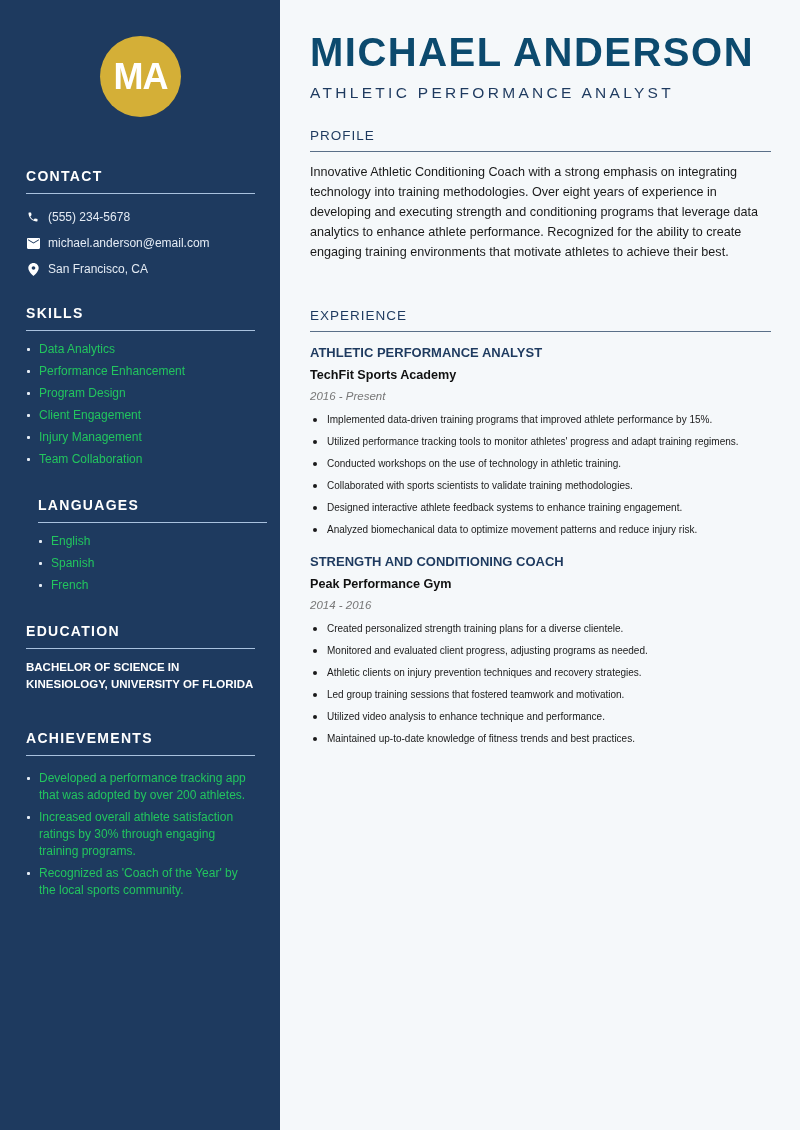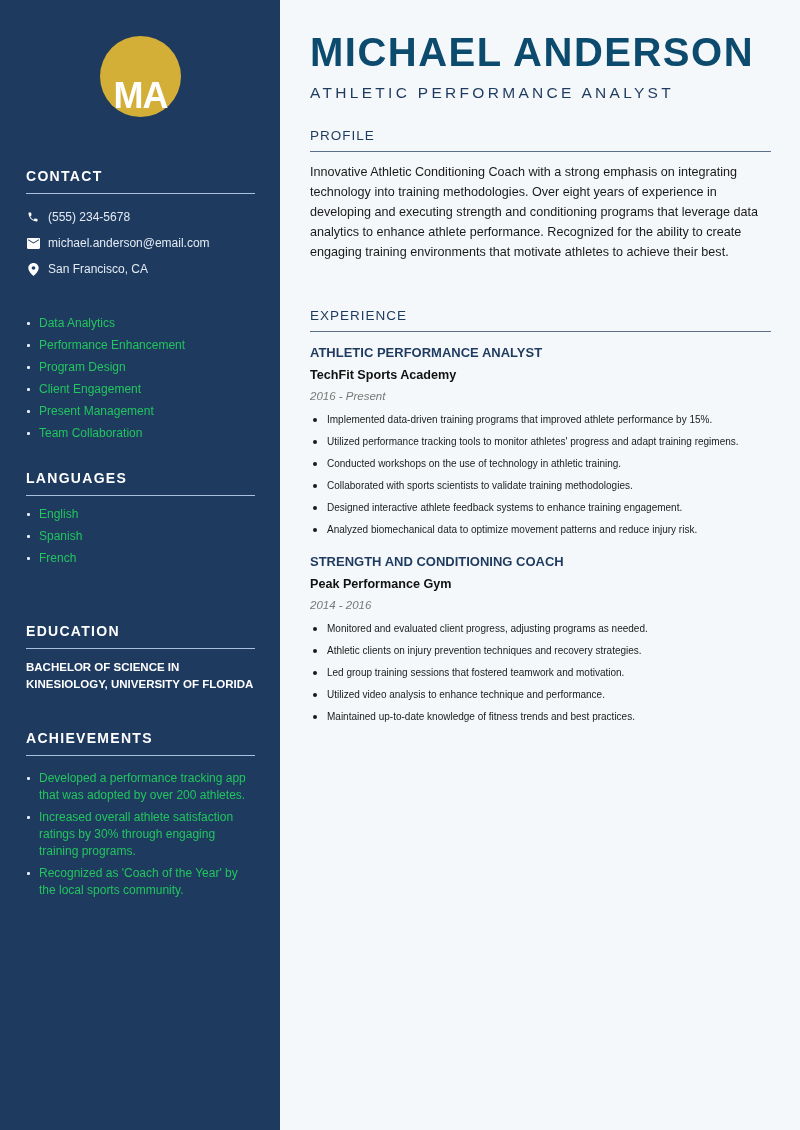--- a/index.html
+++ b/index.html
@@ -16,21 +16,21 @@
       background: #1e3a5f;
       color: #ffffff;
       padding: 0 26px;
     }
     .avatar {
       position: absolute; left: 100px; top: 36px;
       width: 81px; height: 81px; border-radius: 50%;
       background: #d4af37;
       color: #ffffff;
       font-weight: bold; font-size: 36px;
-      display: flex; align-items: flex-end; justify-content: center;
+      display: flex; align-items: center; justify-content: center;
       letter-spacing: -1px;
     }
     .side-section { position: absolute; left: 26px; width: 229px; }
     .side-heading {
       font-size: 14px; font-weight: bold; letter-spacing: 1.3px;
       color: #ffffff;
       padding-bottom: 9px;
       border-bottom: 1.5px solid #a9c1de;
     }
     .contact-list { list-style: none; margin-top: 10px; }
@@ -122,31 +122,32 @@
           <svg width="11" height="13" viewBox="0 0 24 30">
               <path fill="#ffffff" d="M12 0C5.4 0 0 5.2 0 11.6 0 20.3 12 30 12 30s12-9.7 12-18.4C24 5.2 18.6 0 12 0zm0 15.6c-2.3 0-4.1-1.8-4.1-4s1.8-4 4.1-4 4.1 1.8 4.1 4-1.8 4-4.1 4z"></path>
             </svg>
         </span>
         <span>San Francisco, CA</span>
       </li>
     </ul>
   </section>
 
   <section class="side-section" style="top:305px;">
+    <h2 class="side-heading">SKILLS</h2>
     <ul class="bullet-list">
       <li>Data Analytics</li>
       <li>Performance Enhancement</li>
       <li>Program Design</li>
       <li>Client Engagement</li>
-      <li>Present Management</li>
+      <li>Injury Management</li>
       <li>Team Collaboration</li>
     </ul>
   </section>
 
-  <section class="side-section" style="top:470px;">
+  <section class="side-section" style="top:497px;margin-left:12px;">
     <h2 class="side-heading">LANGUAGES</h2>
     <ul class="bullet-list">
       <li>English</li>
       <li>Spanish</li>
       <li>French</li>
     </ul>
   </section>
 
   <section class="side-section" style="top:623px;">
     <h2 class="side-heading">EDUCATION</h2>
@@ -187,20 +188,21 @@
         <li>Designed interactive athlete feedback systems to enhance training engagement.</li>
         <li>Analyzed biomechanical data to optimize movement patterns and reduce injury risk.</li>
       </ul>
     </div>
 
     <div class="job" style="margin-top:14px;">
       <div class="job-title">STRENGTH AND CONDITIONING COACH</div>
       <div class="company">Peak Performance Gym</div>
       <div class="dates">2014 - 2016</div>
       <ul class="job-list">
+        <li>Created personalized strength training plans for a diverse clientele.</li>
         <li>Monitored and evaluated client progress, adjusting programs as needed.</li>
         <li>Athletic clients on injury prevention techniques and recovery strategies.</li>
         <li>Led group training sessions that fostered teamwork and motivation.</li>
         <li>Utilized video analysis to enhance technique and performance.</li>
         <li>Maintained up-to-date knowledge of fitness trends and best practices.</li>
       </ul>
     </div>
   </section>
 </main>
 

